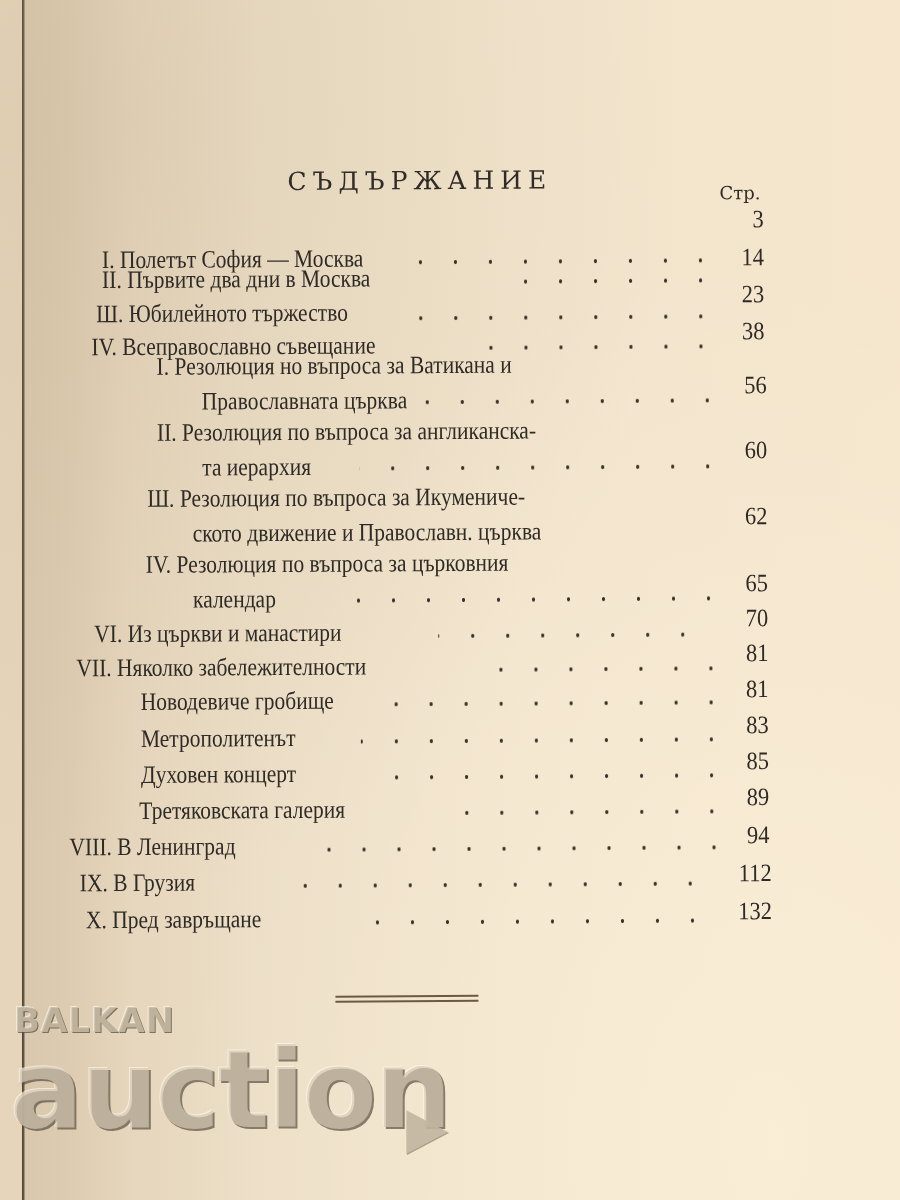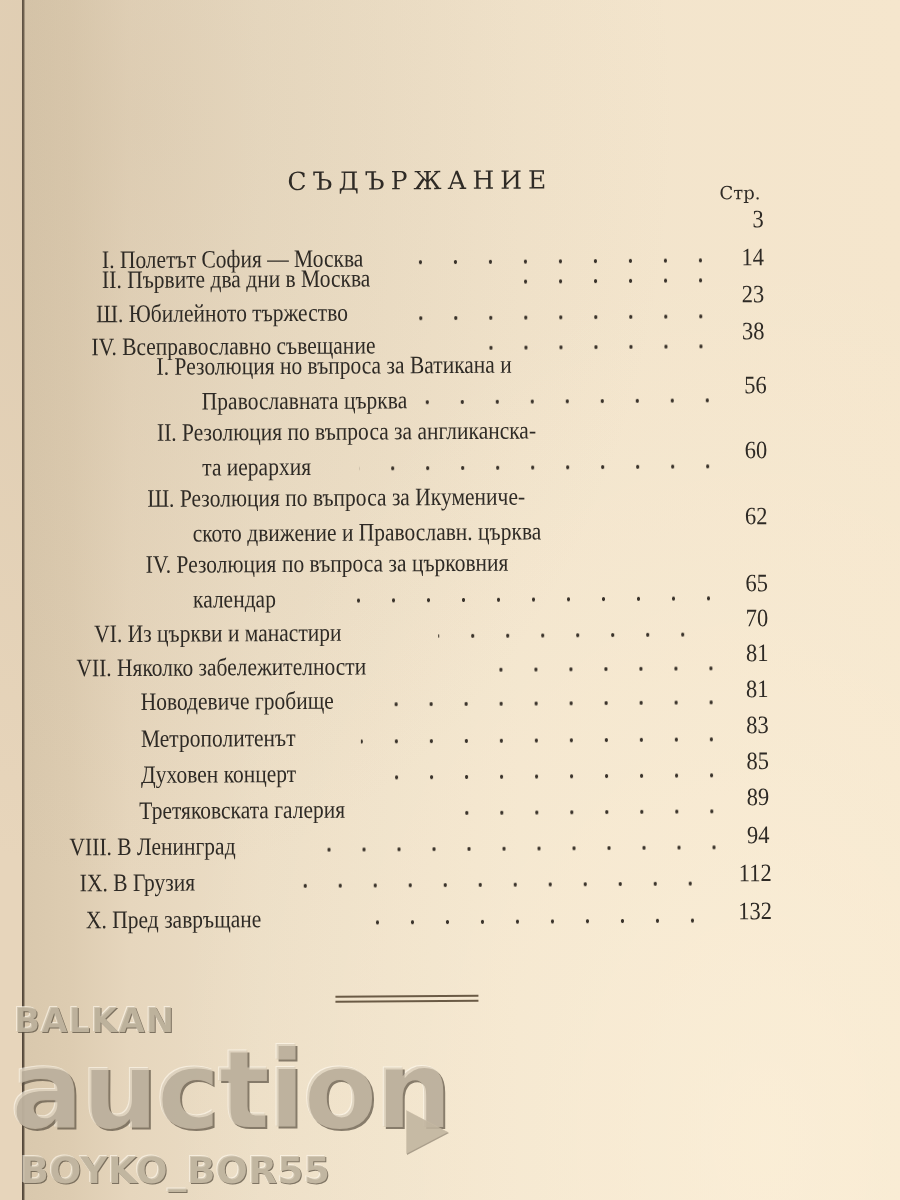--- a/index.html
+++ b/index.html
@@ -278,14 +278,13 @@
   </div>
   <div class="leader" style="left:362px; width:346px; top:920px;"></div>
 
   <div class="double-rule"></div>
 </div>
 
 <div class="watermark">
   <div class="wm-auction">auction</div>
   <div class="wm-balkan">BALKAN</div>
   <div class="wm-arrow"></div>
-  <div class="wm-user">BOYKO_BOR55</div>
 </div>
 
 </body></html>

